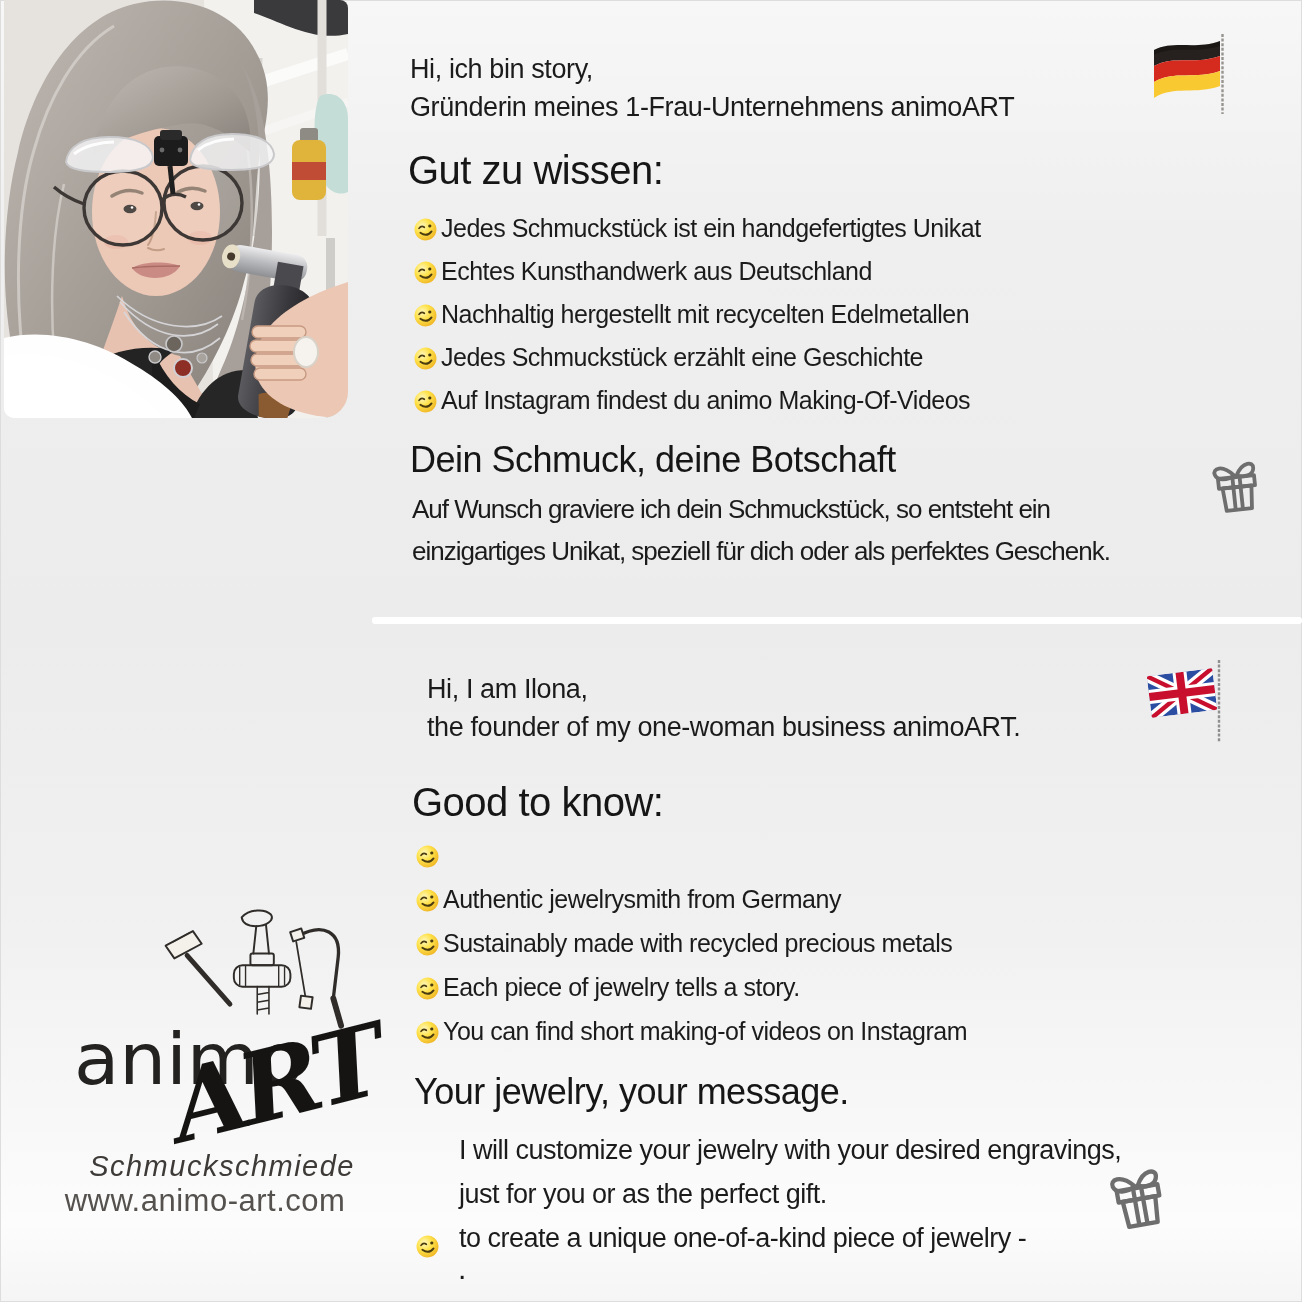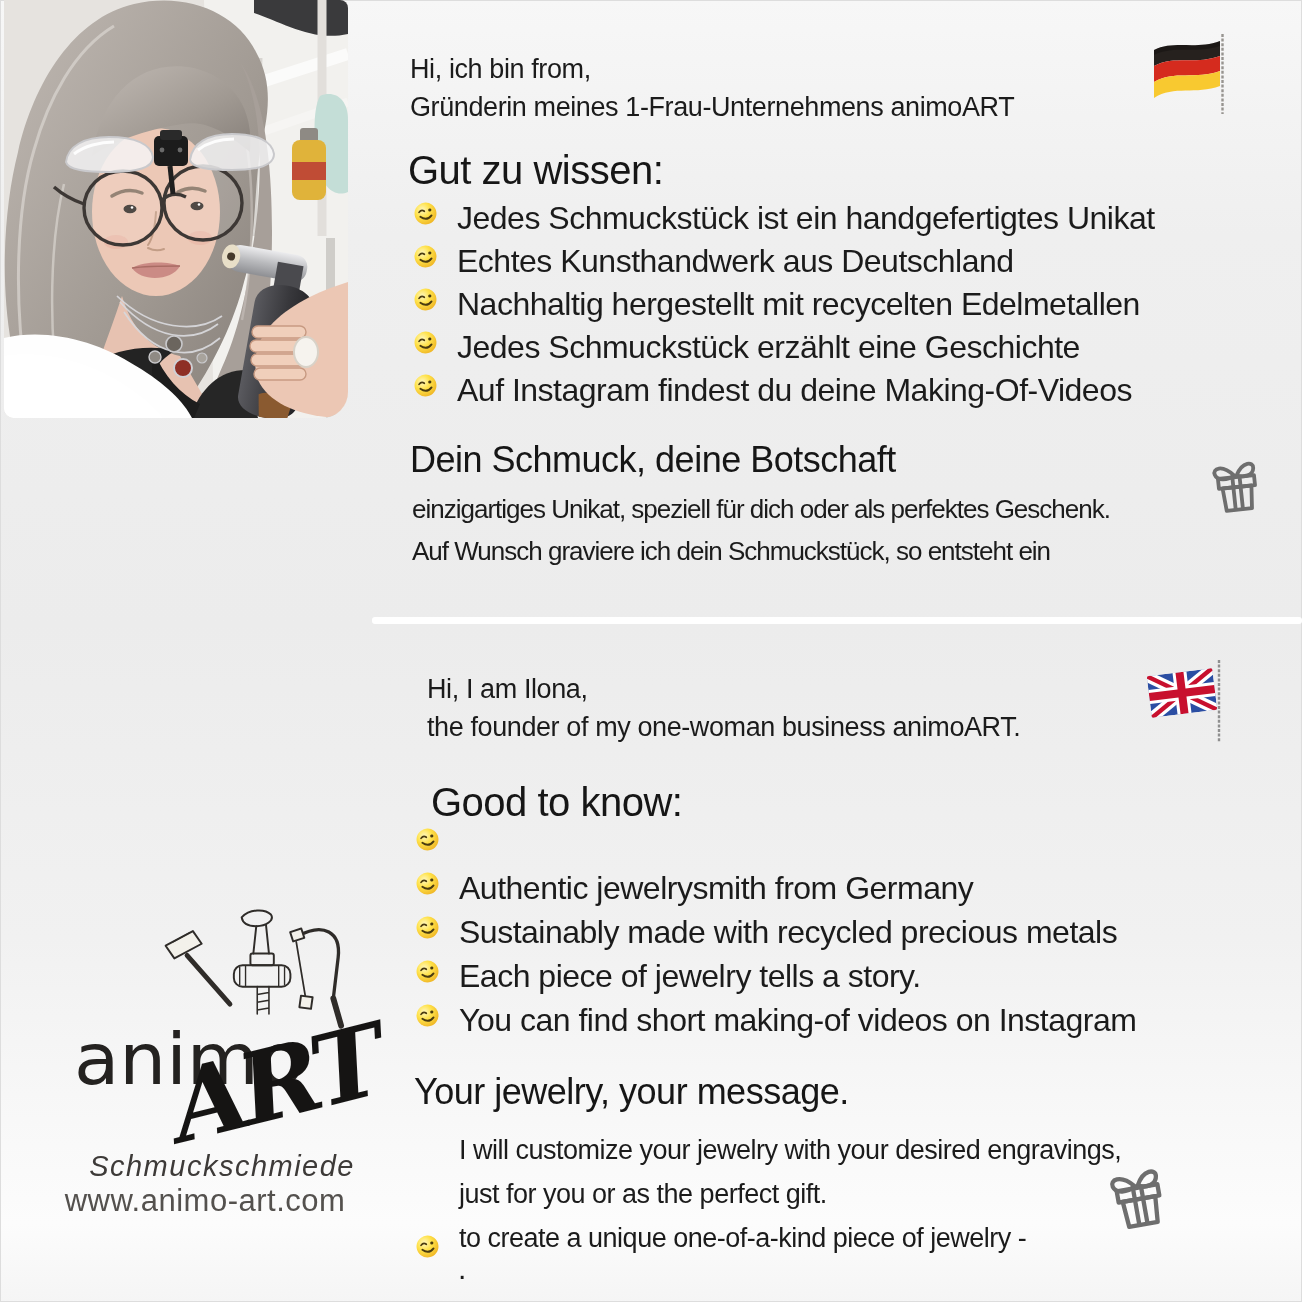--- a/index.html
+++ b/index.html
@@ -19,21 +19,21 @@
     border-radius:0 8px 26px 10px;overflow:hidden;
     background:#e6e3df;
   }
   .photo-wrap svg{display:block;width:100%;height:100%;}
   
   .intro{font-size:27px;line-height:38px;letter-spacing:-0.4px;color:#1b1b1b;}
   .heading{font-size:40px;line-height:40px;letter-spacing:-0.5px;color:#161616;}
   .subheading{font-size:36px;line-height:40px;letter-spacing:-0.5px;color:#161616;}
   .para{font-size:26px;line-height:42px;letter-spacing:-1px;color:#1b1b1b;}
   .blist{list-style:none;margin:0;padding:0;}
-  .blist li{display:flex;align-items:flex-start;height:43px;gap:18px;font-size:32px;letter-spacing:-0.5px;color:#1b1b1b;}
+  .blist li{display:flex;align-items:flex-end;height:43px;gap:2px;font-size:25px;letter-spacing:-0.5px;color:#1b1b1b;}
   .blist.en li{height:44px;}
   .smiley{width:27px;height:27px;flex:0 0 27px;transform:rotate(-8deg);}
   .msg-row{display:flex;gap:18px;align-items:flex-end;}
   .msg-row .smiley{margin-top:8px;}
   .msg-lines{font-size:27px;line-height:44px;letter-spacing:-0.5px;color:#1b1b1b;}
   .divider{background:#ffffff;border-radius:3px;}
   .final-dot{font-size:30px;color:#1b1b1b;}
   
   .flag{width:90px;height:90px;}
   .gift{color:#6e6e6e;}
@@ -219,21 +219,21 @@
         <rect x="250" y="368" width="52" height="12" rx="6"></rect>
       </g>
       <ellipse cx="302" cy="352" rx="12" ry="15" fill="#f6f3ee" stroke="#d8d2c8" stroke-width="2"></ellipse>
 
       <path d="M0,418 L0,338 C42,328 92,340 132,366 C162,384 180,402 188,418 Z" fill="#fefefe"></path>
       <path d="M0,418 L0,356 C36,350 80,360 116,382 C138,396 152,408 158,418 Z" fill="#ffffff"></path>
     </svg>
   </div>
 
   <div class="abs intro" style="left:410px;top:50px;">
-    <div>Hi, ich bin from,</div>
+    <div>Hi, ich bin story,</div>
     <div>Gründerin meines 1-Frau-Unternehmens animoART</div>
   </div>
 
   <svg class="abs flag" style="left:1150px;top:30px;">
       <use href="#sym-flag-de"></use>
     </svg>
 
   <div class="abs heading" style="left:408px;top:150px;">Gut zu wissen:</div>
 
   <ul class="abs blist" style="left:412px;top:200px;">
@@ -258,47 +258,47 @@
     <li>
         <svg class="smiley">
           <use href="#sym-smiley"></use>
         </svg>
         <span>Jedes Schmuckstück erzählt eine Geschichte</span>
       </li>
     <li>
         <svg class="smiley">
           <use href="#sym-smiley"></use>
         </svg>
-        <span>Auf Instagram findest du deine Making-Of-Videos</span>
+        <span>Auf Instagram findest du animo Making-Of-Videos</span>
       </li>
   </ul>
 
   <div class="abs subheading" style="left:410px;top:440px;">Dein Schmuck, deine Botschaft</div>
 
   <div class="abs para" style="left:412px;top:488px;">
+    <div>Auf Wunsch graviere ich dein Schmuckstück, so entsteht ein</div>
     <div>einzigartiges Unikat, speziell für dich oder als perfektes Geschenk.</div>
-    <div>Auf Wunsch graviere ich dein Schmuckstück, so entsteht ein</div>
   </div>
 
   <svg class="abs gift" style="left:1208px;top:458px;width:58px;height:58px;">
       <use href="#sym-gift"></use>
     </svg>
 
   <div class="abs divider" style="left:372px;top:617px;width:930px;height:7px;"></div>
 
   <div class="abs intro" style="left:415px;top:670px;margin-left:12px;">
     <div>Hi, I am Ilona,</div>
     <div>the founder of my one-woman business animoART.</div>
   </div>
 
   <svg class="abs flag" style="left:1146px;top:656px;">
       <use href="#sym-flag-uk"></use>
     </svg>
 
-  <div class="abs heading" style="left:412px;top:782px;margin-left:19px;">Good to know:</div>
+  <div class="abs heading" style="left:412px;top:782px;">Good to know:</div>
 
   <ul class="abs blist en" style="left:414px;top:826px;">
     <li>
         <svg class="smiley">
           <use href="#sym-smiley"></use>
         </svg>
       </li>
     <li>
         <svg class="smiley">
           <use href="#sym-smiley"></use>

